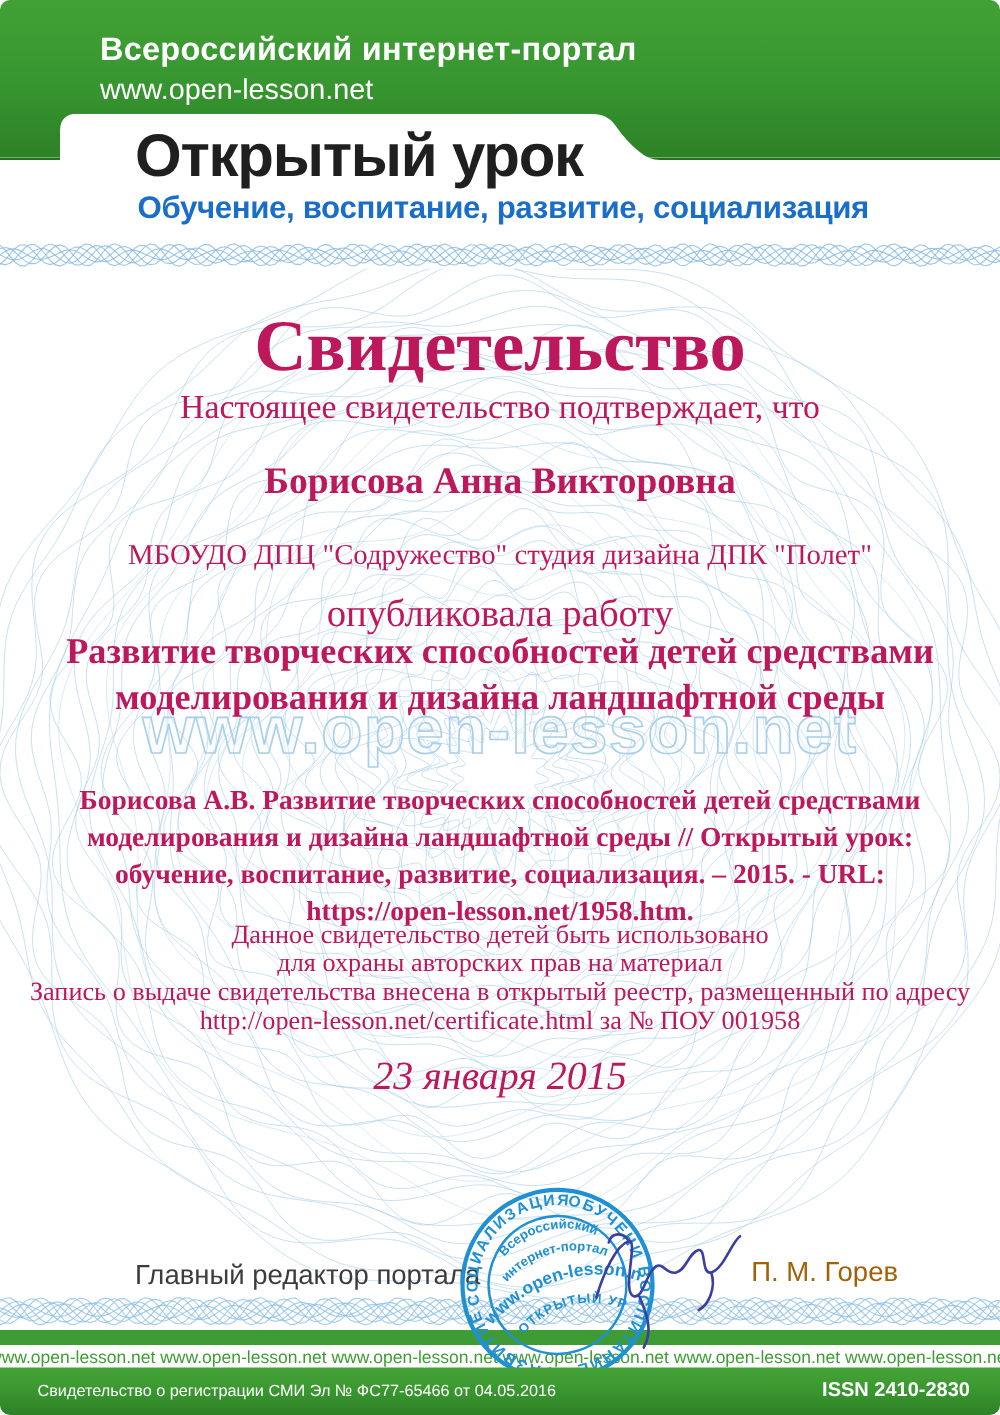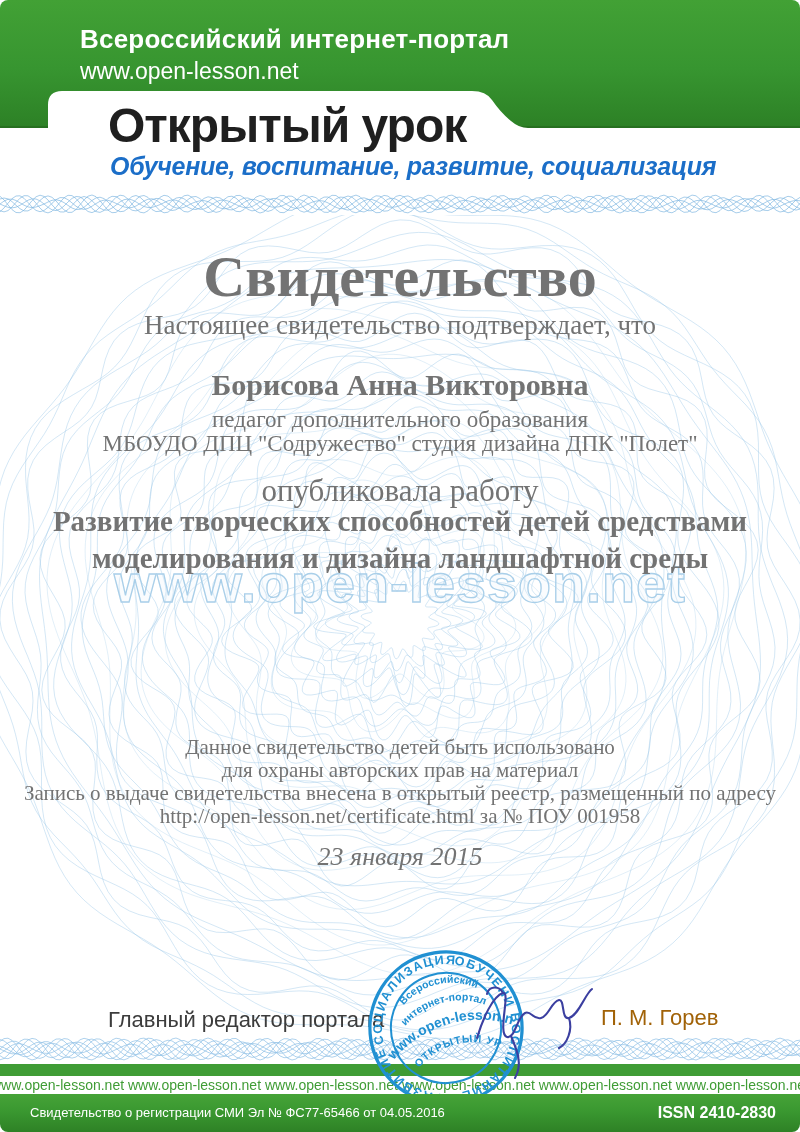--- a/index.html
+++ b/index.html
@@ -8,41 +8,41 @@
   
   .header{position:absolute;left:0;top:0;width:800px;height:128px;
           background:linear-gradient(180deg,#42a135 0%,#379530 55%,#2d8126 100%);
           border-radius:8px 8px 0 0;border-bottom:2px solid #277020;box-sizing:border-box;}
   .portal-line{position:absolute;left:80px;top:24px;color:#fff;font-size:26px;font-weight:bold;letter-spacing:.2px;}
   .portal-url{position:absolute;left:80px;top:58px;color:#fff;font-size:23px;}
   .tab-svg{position:absolute;left:48px;top:91px;}
   .brand-title{position:absolute;left:108px;top:98px;z-index:5;color:#1f1f1f;
                font-size:48px;font-weight:600;letter-spacing:-1px;}
   .brand-subtitle{position:absolute;left:110px;top:152px;z-index:5;color:#1b6ec8;
-                  font-size:25px;font-style:italic;font-weight:600;letter-spacing:-.3px;}
+                  font-size:25px;font-weight:600;letter-spacing:-.3px;}
   
   .band-top{position:absolute;left:0;top:190px;z-index:0;}
   .band-bottom{position:absolute;left:0;top:1034px;z-index:0;}
   .rosette{position:absolute;left:0;top:215px;z-index:0;}
   .watermark-svg{position:absolute;left:0;top:552px;z-index:1;}
   
-  .ctext{position:absolute;left:0;right:0;text-align:center;z-index:2;color:#737373;
+  .ctext{position:absolute;left:0;right:0;text-align:center;z-index:2;color:#be185d;
          font-family:"Liberation Serif",serif;}
   .cert-title{top:243px;font-size:58px;font-weight:bold;}
   .confirm{top:310px;font-size:27px;}
   .name{top:368px;font-size:30px;font-weight:bold;}
   .role{top:407px;font-size:23px;}
   .org{top:431px;font-size:23px;}
   .published{top:473px;font-size:31px;}
   .work-title{top:503px;font-size:29px;font-weight:bold;line-height:1.26;
               margin:0 30px;}
   .biblio-head{top:590px;font-size:23px;}
   .citation{top:625px;font-size:22px;font-weight:bold;line-height:1.35;margin:0 55px;}
   .usage{top:736px;font-size:21px;line-height:23px;}
-  .date{top:842px;font-size:26px;font-style:italic;}
+  .date{top:842px;font-size:32px;font-style:italic;}
   
   .editor-label{position:absolute;left:108px;top:1007px;font-size:22px;color:#3c3c3c;z-index:2;text-align:center;}
   .editor-name{position:absolute;left:601px;top:1005px;font-size:22px;color:#a16207;z-index:2;}
   .stamp-svg{position:absolute;left:361px;top:943px;z-index:3;}
   .sig-svg{position:absolute;left:455px;top:972px;z-index:4;}
   
   .green-strip{position:absolute;left:0;top:1064px;width:800px;height:12px;background:#3f9c35;z-index:2;}
   .ticker{position:absolute;left:0;top:1076px;width:800px;height:18px;line-height:18px;
           overflow:hidden;white-space:nowrap;font-size:14px;color:#3f9c35;text-indent:-9px;z-index:2;}
   .footer{position:absolute;left:0;top:1094px;width:800px;height:38px;z-index:5;
@@ -138,24 +138,24 @@
       <path d="M0,19.9L4,17.0L8,13.9L12,11.3L16,9.8L20,9.6L24,10.7L28,12.6L32,14.7L36,16.7L40,18.1L44,19.2L48,19.4L52,18.5L56,16.6L60,14.0L64,11.4L68,9.4L72,8.5L76,9.2L80,11.3L84,14.6L88,18.1L92,21.2L96,23.0L100,23.0L104,21.1L108,17.6L112,13.4L116,9.2L120,6.3L124,5.3L128,6.5L132,9.8L136,14.4L140,19.3L144,23.3L148,25.4L152,25.2L156,22.6L160,18.2L164,13.0L168,8.2L172,5.0L176,4.0L180,5.6L184,9.3L188,14.3L192,19.5L196,23.5L200,25.6L204,25.2L208,22.5L212,18.1L216,13.1L220,8.7L224,5.9L228,5.2L232,6.7L236,10.1L240,14.4L244,18.7L248,21.9L252,23.4L256,22.9L260,20.7L264,17.3L268,13.6L272,10.5L276,8.7L280,8.4L284,9.6L288,11.9L292,14.7L296,17.2L300,19.0L304,19.7L308,19.2L312,17.9L316,16.2L320,14.2L324,12.2L328,10.6L332,9.8L336,10.3L340,12.0L344,14.6L348,17.6L352,20.3L356,21.9L360,22.0L364,20.4L368,17.3L372,13.5L376,9.8L380,7.1L384,6.1L388,7.2L392,10.2L396,14.4L400,19.0L404,22.8L408,24.9L412,24.8L416,22.3L420,18.1L424,13.1L428,8.4L432,5.2L436,4.2L440,5.7L444,9.3L448,14.3L452,19.5L456,23.7L460,25.8L464,25.5L468,22.7L472,18.2L476,13.1L480,8.4L484,5.4L488,4.6L492,6.2L496,9.7L500,14.4L504,19.0L508,22.6L512,24.3L516,23.9L520,21.4L524,17.6L528,13.5L532,9.9L536,7.6L540,7.2L544,8.5L548,11.2L552,14.6L556,17.7L560,20.0L564,21.0L568,20.5L572,18.8L576,16.5L580,14.1L584,12.2L588,11.2L592,11.1L596,11.4L600,12.7L604,14.7L608,17.1L612,19.3L616,20.7L620,20.8L624,19.5L628,17.0L632,13.7L636,10.5L640,8.1L644,7.2L648,8.1L652,10.7L656,14.5L660,18.6L664,22.1L668,24.1L672,24.1L676,21.9L680,17.9L684,13.2L688,8.7L692,5.6L696,4.5L700,5.9L704,9.5L708,14.3L712,19.5L716,23.6L720,25.8L724,25.5L728,22.8L732,18.3L736,13.0L740,8.2L744,5.1L748,4.2L752,5.8L756,9.5L760,14.4L764,19.3L768,23.1L772,25.0L776,24.6L780,22.0L784,17.9L788,13.3L792,9.3L796,6.7L800,6.2" fill="none" stroke="#8fc0e6" stroke-width="0.9" stroke-opacity="0.8"></path>
       <path d="M0,15.0L4,11.6L8,8.8L12,7.2L16,7.4L20,9.4L24,12.9L28,17.1L32,21.0L36,23.7L40,24.4L44,23.0L48,19.6L52,15.0L56,10.3L60,6.5L64,4.6L68,5.1L72,7.9L76,12.4L80,17.6L84,22.2L88,25.2L92,25.9L96,24.1L100,20.1L104,15.0L108,9.9L112,6.0L116,4.2L120,4.9L124,7.9L128,12.5L132,17.5L136,21.9L140,24.5L144,25.0L148,23.1L152,19.5L156,15.0L160,10.7L164,7.5L168,6.2L172,6.9L176,9.5L180,13.1L184,16.9L188,20.0L192,21.8L196,21.9L200,20.5L204,18.0L208,15.0L212,12.3L216,10.5L220,9.9L224,10.5L228,12.0L232,14.0L236,15.9L240,17.8L244,19.2L248,19.8L252,19.2L256,17.5L260,15.0L264,12.2L268,9.7L272,8.4L276,8.5L280,10.2L284,13.2L288,16.9L292,20.4L296,22.8L300,23.5L304,22.3L308,19.2L312,15.0L316,10.6L320,7.0L324,5.2L328,5.6L332,8.2L336,12.5L340,17.5L344,22.0L348,25.0L352,25.7L356,23.9L360,20.1L364,15.0L368,9.9L372,5.9L376,4.1L380,4.7L384,7.7L388,12.4L392,17.6L396,22.2L400,25.0L404,25.5L408,23.6L412,19.8L416,15.0L420,10.3L424,6.9L428,5.4L432,6.1L436,8.8L440,12.8L444,17.1L448,20.7L452,22.8L456,23.1L460,21.5L464,18.5L468,15.0L472,11.7L476,9.5L480,8.6L484,9.3L488,11.1L492,13.7L496,16.2L500,18.2L504,19.3L508,19.2L512,18.2L516,16.9L520,15.0L524,12.8L528,10.8L532,9.6L536,9.6L540,11.0L544,13.5L548,16.6L552,19.6L556,21.8L560,22.5L564,21.4L568,18.7L572,15.0L576,11.0L580,7.8L584,6.0L588,6.3L592,8.7L596,12.7L600,17.4L604,21.6L608,24.5L612,25.2L616,23.6L620,19.9L624,15.0L628,10.0L632,6.1L636,4.2L640,4.8L644,7.7L648,12.4L652,17.6L656,22.3L660,25.2L664,25.8L668,23.9L672,20.0L676,15.0L680,10.1L684,6.4L688,4.7L692,5.4L696,8.3L700,12.6L704,17.3L708,21.3L712,23.7L716,24.1L720,22.3L724,19.0L728,15.0L732,11.2L736,8.5L740,7.4L744,8.1L748,10.3L752,13.4L756,16.5L760,19.1L764,20.5L768,20.5L772,19.3L776,17.3L780,15.0L784,13.0L788,11.8L792,10.9L796,10.9L800,11.9" fill="none" stroke="#8fc0e6" stroke-width="0.9" stroke-opacity="0.8"></path>
       <path d="M0,7.3L4,4.6L8,4.2L12,6.4L16,10.5L20,15.7L24,20.7L28,24.4L32,25.9L36,24.9L40,21.7L44,16.9L48,11.8L52,7.6L56,5.1L60,4.9L64,7.1L68,10.9L72,15.6L76,19.9L80,23.0L84,24.1L88,23.1L92,20.3L96,16.5L100,12.6L104,9.4L108,7.7L112,7.8L116,9.4L120,12.2L124,15.4L128,18.2L132,20.0L136,20.5L140,19.8L144,18.0L148,15.8L152,13.7L156,12.2L160,11.1L164,10.6L168,11.3L172,12.9L176,15.3L180,18.0L184,20.1L188,21.3L192,21.0L196,19.3L200,16.3L204,12.8L208,9.5L212,7.3L216,6.8L220,8.3L224,11.4L228,15.5L232,19.8L236,23.1L240,24.6L244,24.0L248,21.2L252,16.8L256,11.9L260,7.6L264,4.9L268,4.5L272,6.5L276,10.6L280,15.7L284,20.7L288,24.4L292,26.0L296,25.0L300,21.8L304,17.0L308,11.8L312,7.3L316,4.7L320,4.5L324,6.6L328,10.7L332,15.6L336,20.3L340,23.6L344,24.9L348,23.9L352,20.9L356,16.7L360,12.3L364,8.7L368,6.7L372,6.7L376,8.6L380,11.7L384,15.5L388,18.8L392,21.1L396,21.8L400,20.9L404,18.8L408,16.1L412,13.3L416,11.3L420,10.3L424,10.5L428,11.6L432,13.4L436,15.2L440,17.3L444,19.0L448,20.0L452,19.9L456,18.5L460,16.1L464,13.1L468,10.3L472,8.4L476,7.9L480,9.1L484,11.8L488,15.5L492,19.3L496,22.3L500,23.7L504,23.2L508,20.7L512,16.7L516,12.1L520,8.1L524,5.5L528,5.0L532,6.9L536,10.7L540,15.6L544,20.5L548,24.2L552,25.8L556,24.9L560,21.7L564,17.0L568,11.7L572,7.2L576,4.5L580,4.2L584,6.4L588,10.5L592,15.7L596,20.5L600,24.1L604,25.5L608,24.5L612,21.3L616,16.8L620,12.0L624,8.1L628,5.9L632,5.8L636,7.8L640,11.3L644,15.5L648,19.4L652,22.0L656,22.9L660,22.0L664,19.6L668,16.3L672,13.0L676,10.4L680,9.1L684,9.2L688,10.6L692,12.8L696,15.3L700,17.4L704,18.7L708,19.0L712,18.7L716,17.7L720,15.8L724,13.5L728,11.2L732,9.6L736,9.2L740,10.1L744,12.3L748,15.4L752,18.7L756,21.4L760,22.7L764,22.3L768,20.1L772,16.5L776,12.4L780,8.7L784,6.2L788,5.8L792,7.4L796,11.0L800,15.6" fill="none" stroke="#8fc0e6" stroke-width="0.9" stroke-opacity="0.8"></path>
       <path d="M0,5.6L4,6.9L8,9.9L12,14.0L16,18.0L20,21.1L24,22.7L28,22.5L32,20.5L36,17.5L40,14.2L44,11.3L48,9.5L52,9.1L56,10.0L60,12.0L64,14.4L68,16.6L72,18.2L76,18.9L80,18.9L84,18.3L88,16.7L92,14.4L96,12.0L100,10.0L104,9.0L108,9.5L112,11.3L116,14.2L120,17.5L124,20.6L128,22.5L132,22.8L136,21.2L140,18.0L144,13.9L148,9.9L152,6.9L156,5.6L160,6.5L164,9.4L168,13.8L172,18.6L176,22.7L180,25.1L184,25.2L188,23.0L192,18.8L196,13.7L200,8.8L204,5.3L208,4.0L212,5.3L216,8.8L220,13.7L224,18.9L228,23.2L232,25.6L236,25.5L240,23.0L244,18.8L248,13.7L252,9.1L256,5.9L260,4.9L264,6.2L268,9.4L272,13.8L276,18.3L280,21.9L284,23.7L288,23.5L292,21.4L296,17.9L300,14.0L304,10.6L308,8.4L312,7.9L316,8.9L320,11.3L324,14.2L328,17.1L332,19.2L336,20.2L340,19.9L344,18.5L348,16.5L352,14.5L356,12.7L360,11.2L364,10.4L368,10.6L372,12.0L376,14.3L380,17.1L384,19.7L388,21.3L392,21.6L396,20.3L400,17.6L404,14.1L408,10.5L412,7.7L416,6.5L420,7.3L424,9.9L428,13.9L432,18.3L436,22.2L440,24.5L444,24.7L448,22.6L452,18.6L456,13.7L460,9.0L464,5.6L468,4.3L472,5.4L476,8.8L480,13.7L484,18.9L488,23.2L492,25.7L496,25.7L500,23.2L504,18.9L508,13.7L512,8.9L516,5.5L520,4.3L524,5.7L528,9.1L532,13.8L536,18.6L540,22.5L544,24.5L548,24.3L552,22.1L556,18.3L560,13.9L564,10.0L568,7.5L572,6.7L576,7.9L580,10.6L584,14.1L588,17.5L592,20.2L596,21.4L600,21.1L604,19.5L608,17.0L612,14.4L616,12.1L620,10.8L624,10.6L628,11.4L632,12.8L636,14.5L640,16.6L644,18.7L648,20.1L652,20.4L656,19.4L660,17.2L664,14.2L668,11.1L672,8.7L676,7.6L680,8.2L684,10.5L688,14.0L692,18.0L696,21.5L700,23.7L704,23.9L708,22.0L712,18.4L716,13.8L720,9.4L724,6.1L728,4.8L732,5.8L736,9.0L740,13.7L744,18.8L748,23.1L752,25.6L756,25.6L760,23.2L764,18.9L768,13.7L772,8.8L776,5.3L780,4.1L784,5.4L788,8.8L792,13.7L796,18.8L800,22.9" fill="none" stroke="#8fc0e6" stroke-width="0.9" stroke-opacity="0.8"></path>
       <path d="M0,12.2L4,13.7L8,15.8L12,18.0L16,19.8L20,20.6L24,20.0L28,18.2L32,15.4L36,12.2L40,9.4L44,7.7L48,7.7L52,9.4L56,12.6L60,16.5L64,20.4L68,23.1L72,24.1L76,23.0L80,19.9L84,15.6L88,10.9L92,7.1L96,4.9L100,5.1L104,7.6L108,11.8L112,16.9L116,21.7L120,24.9L124,25.9L128,24.4L132,20.7L136,15.7L140,10.5L144,6.4L148,4.2L152,4.6L156,7.3L160,11.8L164,16.9L168,21.5L172,24.5L176,25.3L180,23.7L184,20.2L188,15.6L192,11.0L196,7.6L200,5.9L204,6.4L208,8.8L212,12.5L216,16.5L220,20.0L224,22.1L228,22.5L232,21.2L236,18.6L240,15.4L244,12.4L248,10.3L252,9.4L256,9.9L260,11.4L264,13.6L268,15.8L272,17.5L276,18.6L280,19.2L284,18.9L288,17.5L292,15.3L296,12.7L300,10.4L304,8.9L308,8.8L312,10.2L316,12.9L320,16.3L324,19.7L328,22.2L332,23.2L336,22.2L340,19.5L344,15.5L348,11.3L352,7.6L356,5.6L360,5.7L364,8.0L368,12.0L372,16.8L376,21.4L380,24.6L384,25.6L388,24.2L392,20.6L396,15.7L400,10.5L404,6.4L408,4.2L412,4.5L416,7.2L420,11.7L424,17.0L428,21.7L432,24.9L436,25.7L440,24.1L444,20.5L448,15.6L452,10.8L456,7.0L460,5.2L464,5.6L468,8.2L472,12.2L476,16.7L480,20.6L484,23.0L488,23.6L492,22.1L496,19.2L500,15.5L504,11.9L508,9.3L512,8.2L516,8.6L520,10.5L524,13.2L528,16.0L532,18.3L536,19.6L540,19.8L544,18.8L548,17.1L552,15.2L556,13.3L560,11.4L564,10.2L568,10.0L572,11.1L576,13.3L580,16.1L584,19.0L588,21.1L592,22.0L596,21.3L600,18.9L604,15.5L608,11.7L612,8.4L616,6.5L620,6.5L624,8.6L628,12.2L632,16.7L636,21.0L640,24.0L644,25.0L648,23.7L652,20.4L656,15.6L660,10.7L664,6.6L668,4.4L672,4.6L676,7.3L680,11.7L684,17.0L688,21.8L692,25.0L696,26.0L700,24.4L704,20.6L708,15.7L712,10.6L716,6.6L720,4.6L724,5.0L728,7.7L732,12.0L736,16.8L740,21.1L744,23.8L748,24.5L752,22.9L756,19.7L760,15.5L764,11.5L768,8.4L772,7.0L776,7.5L780,9.7L784,12.8L788,16.3L792,19.1L796,20.8L800,21.1" fill="none" stroke="#8fc0e6" stroke-width="0.9" stroke-opacity="0.8"></path>
     </svg>
 
   <div class="ctext cert-title">Свидетельство</div>
   <div class="ctext confirm">Настоящее свидетельство подтверждает, что</div>
   <div class="ctext name">Борисова Анна Викторовна</div>
-  <div class="ctext role">педагог дополнительного образования</div>
   <div class="ctext org">МБОУДО ДПЦ "Содружество" студия дизайна ДПК "Полет"</div>
   <div class="ctext published">опубликовала работу</div>
   <div class="ctext work-title">Развитие творческих способностей детей средствами моделирования и дизайна ландшафтной среды</div>
+  <div class="ctext citation">Борисова А.В. Развитие творческих способностей детей средствами моделирования и дизайна ландшафтной среды // Открытый урок: обучение, воспитание, развитие, социализация. – 2015. - URL: https://open-lesson.net/1958.htm.</div>
   <div class="ctext usage">
     <div>Данное свидетельство детей быть использовано</div>
     <div>для охраны авторских прав на материал</div>
     <div>Запись о выдаче свидетельства внесена в открытый реестр, размещенный по адресу</div>
     <div>http://open-lesson.net/certificate.html за № ПОУ 001958</div>
   </div>
   <div class="ctext date">23 января 2015</div>
 
   <div class="editor-label">Главный редактор портала</div>
   <div class="editor-name">П. М. Горев</div>

